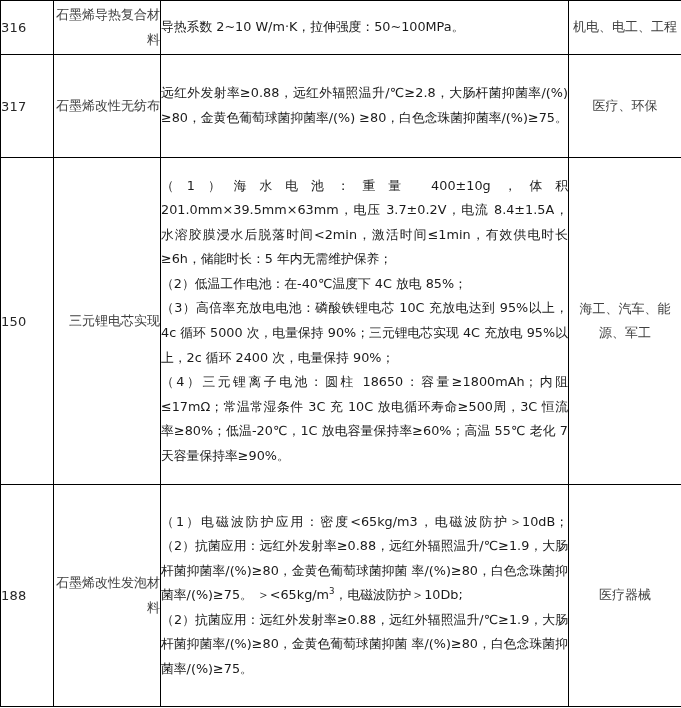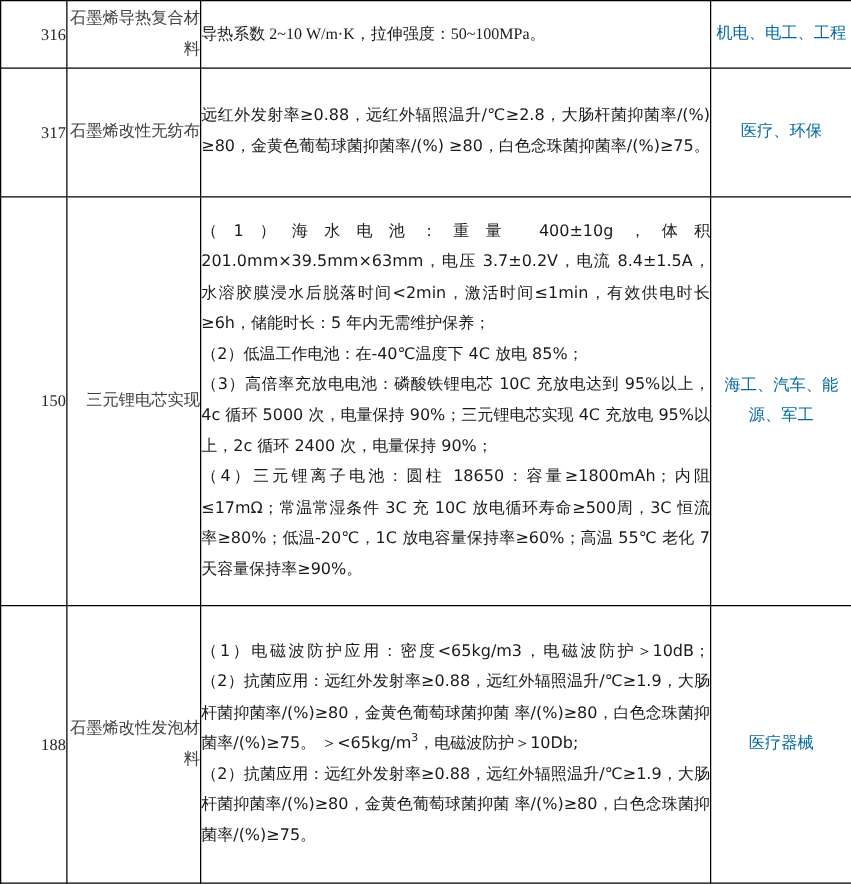--- a/index.html
+++ b/index.html
@@ -24,55 +24,54 @@
     border: 1px solid #000000;
     vertical-align: middle;
     padding: 0;
   }
   col.c-id    { width: 53px;  }
   col.c-name  { width: 107px; }
   col.c-desc  { width: 408px; }
   col.c-field { width: 113px; }
 
   td.cell-id {
-    text-align: right;
+    text-align: left;
     font-size: 13px;
     color: #262626;
     letter-spacing: 0.2px;
-    font-family: Liberation Serif, serif;
   }
   td.cell-name {
     text-align: right;
     padding: 4px 8px;
     line-height: 1.85;
     font-size: 13px;
     color: #404040;
   }
   td.cell-field {
     text-align: center;
     padding: 4px 6px;
     line-height: 1.85;
     font-size: 13px;
-    color: #0369a1;
+    color: #404040;
   }
   td.cell-desc {
     text-align: justify;
     text-align-last: left;
     padding: 6px 10px 6px 12px;
     line-height: 1.92;
     font-size: 12.8px;
     color: #1a1a1a;
     vertical-align: middle;
   }
   td.cell-desc p {
     margin: 0;
     padding: 0;
   }
   
-  tr.row-316 td.cell-desc { line-height: 1.9; font-family: Liberation Serif, serif; }
+  tr.row-316 td.cell-desc { line-height: 1.9; }
   tr.row-316 { height: 54px; }
   tr.row-317 { height: 103px; }
   tr.row-318 { height: 327px; }
   tr.row-319 { height: 222px; }
 
   sup { font-size: 0.68em; vertical-align: super; line-height: 0; }
 </style>
 </head>
 <body>
 

